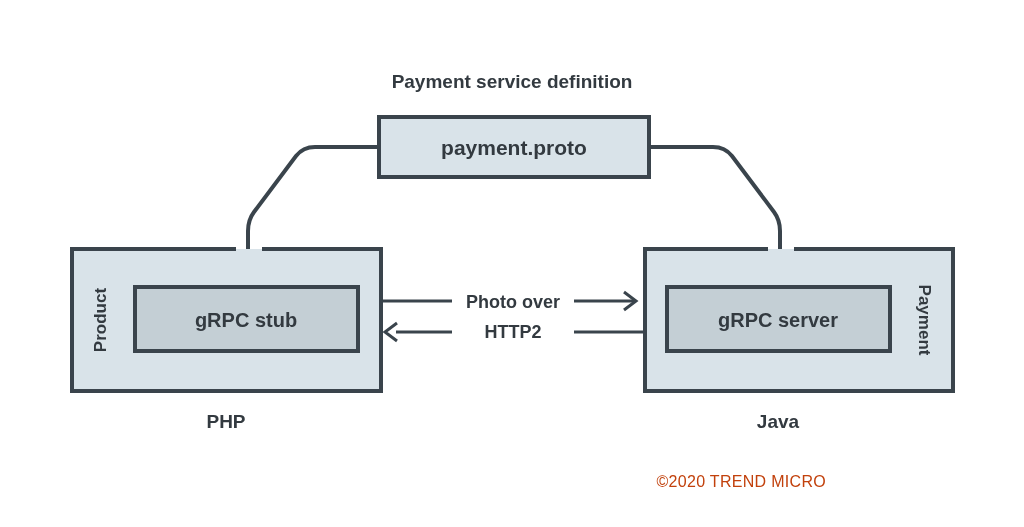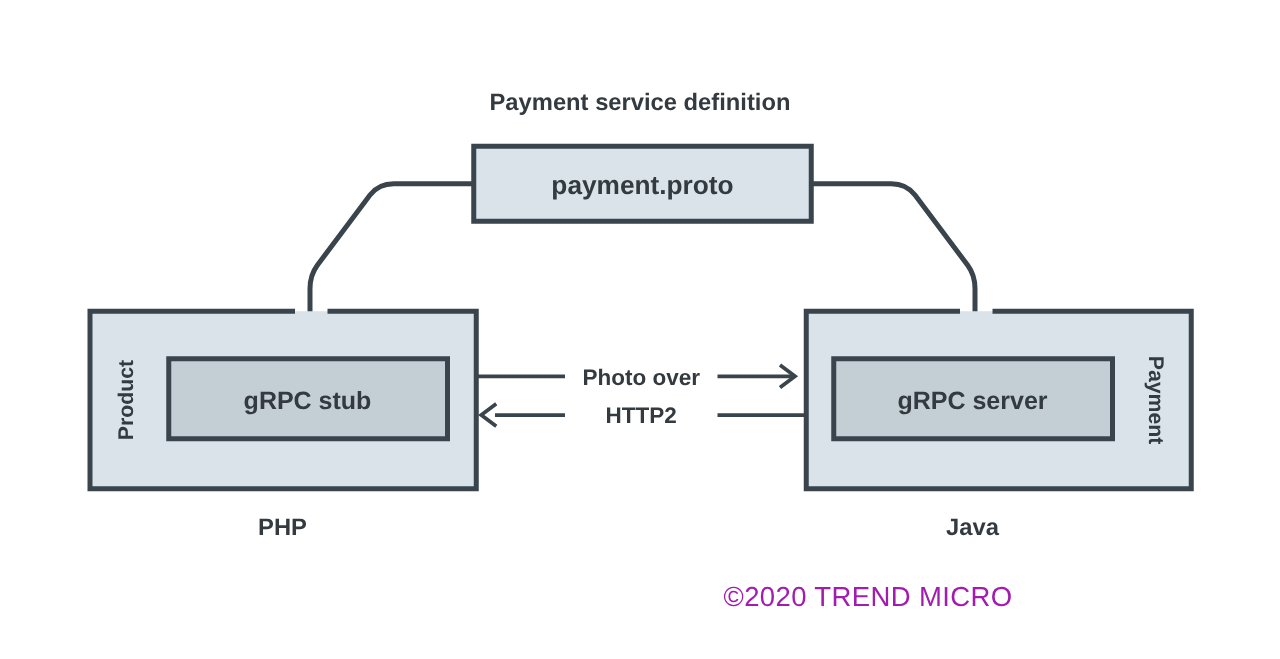--- a/index.html
+++ b/index.html
@@ -11,20 +11,21 @@
     width: 1024px;
     height: 527px;
     font-family: "Liberation Sans", sans-serif;
     overflow: hidden;
   }
   #diagram-root {
     position: relative;
     width: 878px;
     height: 527px;
     background: #ffffff;
+    padding-left: 16px;
   }
   svg#diagram-svg {
     position: absolute;
     top: 0;
     left: 0;
     width: 1024px;
     height: 527px;
   }
   .box-fill-outer { fill: #d9e3e9; }
   .box-fill-inner { fill: #c4cfd5; }
@@ -60,23 +61,23 @@
   .lbl-title { font-size: 19px; }
   .lbl-proto { font-size: 21px; }
   .lbl-inner { font-size: 20px; }
   .lbl-side  { font-size: 17px; }
   .lbl-foot  { font-size: 19px; }
   .lbl-flow  { font-size: 18px; }
   .copyright {
     position: absolute;
     right: 68px;
     bottom: 36px;
-    color: #a21caf;
+    color: #c2410c;
     font-family: "Liberation Sans", sans-serif;
-    font-size: 22px;
+    font-size: 16px;
     letter-spacing: 0.3px;
     white-space: nowrap;
   }
 </style>
 </head>
 <body>
 
 <div id="diagram-root">
 
   <svg id="diagram-svg" viewBox="0 0 1024 527">

